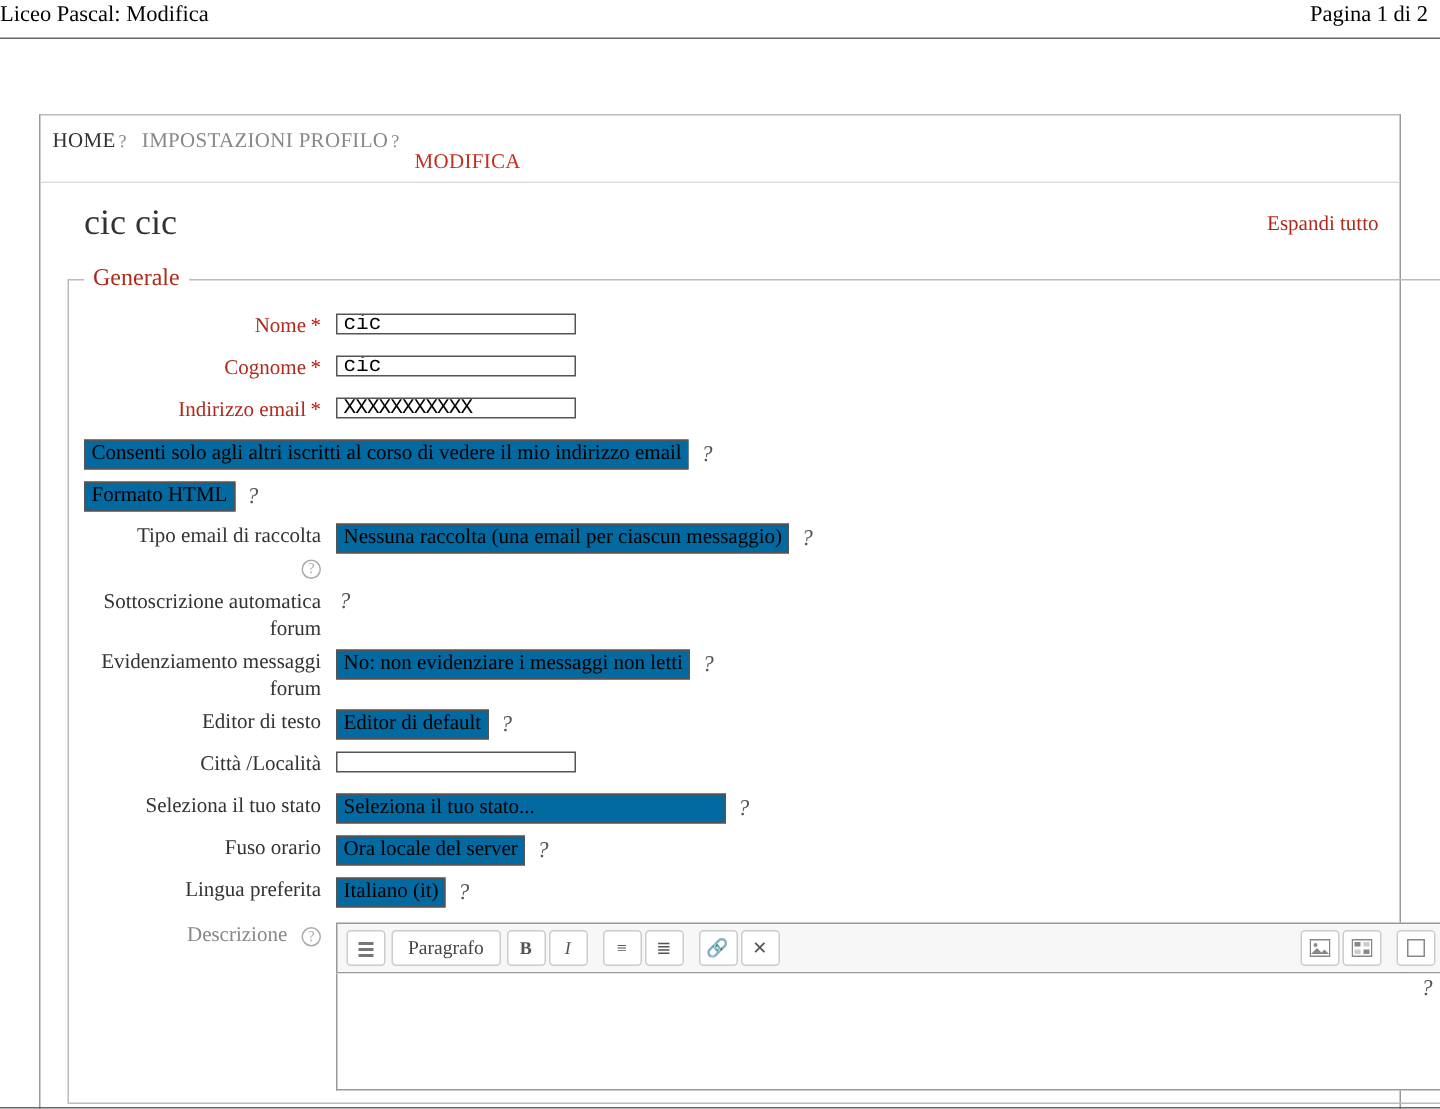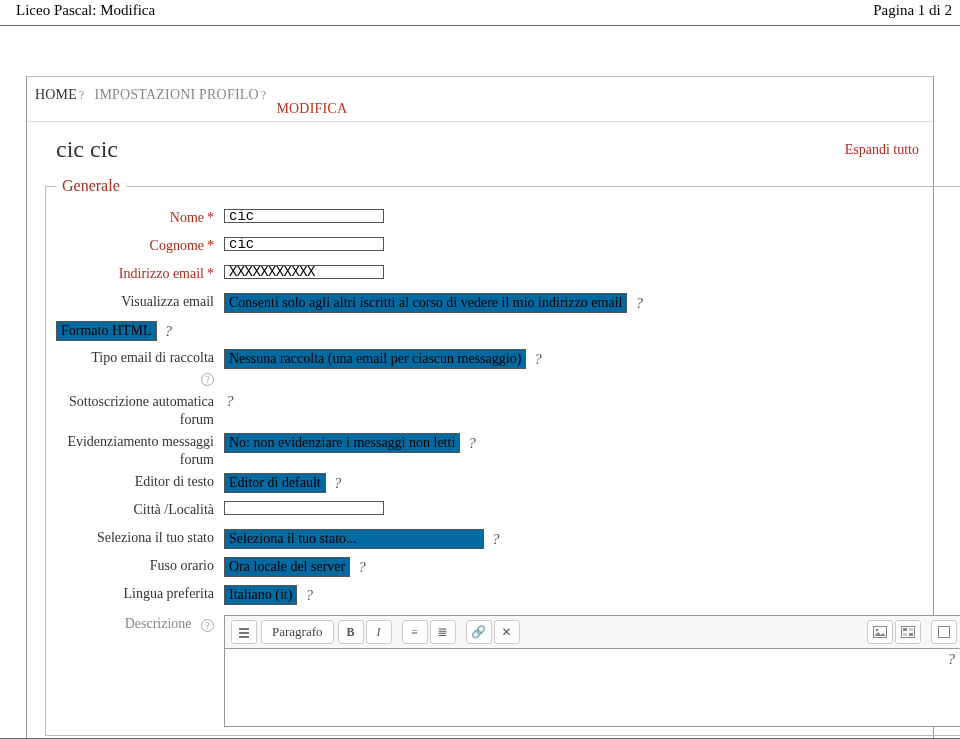--- a/index.html
+++ b/index.html
@@ -14,21 +14,21 @@
   }
   .page {
     width: 960px;
     min-height: 739px;
     position: relative;
   }
   .header-row {
     display: flex;
     justify-content: space-between;
     align-items: baseline;
-    padding: 2px 8px 4px 16px;
+    padding: 2px 8px 4px 0;
     font-size: 15px;
   }
   .divider {
     border-bottom: 1px solid #666;
     margin: 2px 0 50px 0;
   }
   .main-box {
     margin: 0 26px 0 26px;
     border: 1px solid #999;
     border-top-color: #bbb;
@@ -262,21 +262,20 @@
         <div class="form-row">
           <div class="form-label req-red">
             <span>Indirizzo email</span><span class="req-star">*</span>
           </div>
           <div class="form-control-cell">
             <input type="text" class="textfield email" value="XXXXXXXXXXX" style="">
           </div>
         </div>
 
         <div class="form-row">
-          <div class="form-label">Visualizza email</div>
           <div class="form-control-cell">
             <span class="select-like" style="width:auto;">Consenti solo agli altri iscritti al corso di vedere il mio indirizzo email</span>
             <span class="helpq">?</span>
           </div>
         </div>
 
         <div class="form-row">
           <div class="form-control-cell">
             <span class="select-like">Formato HTML</span>
             <span class="helpq">?</span>

